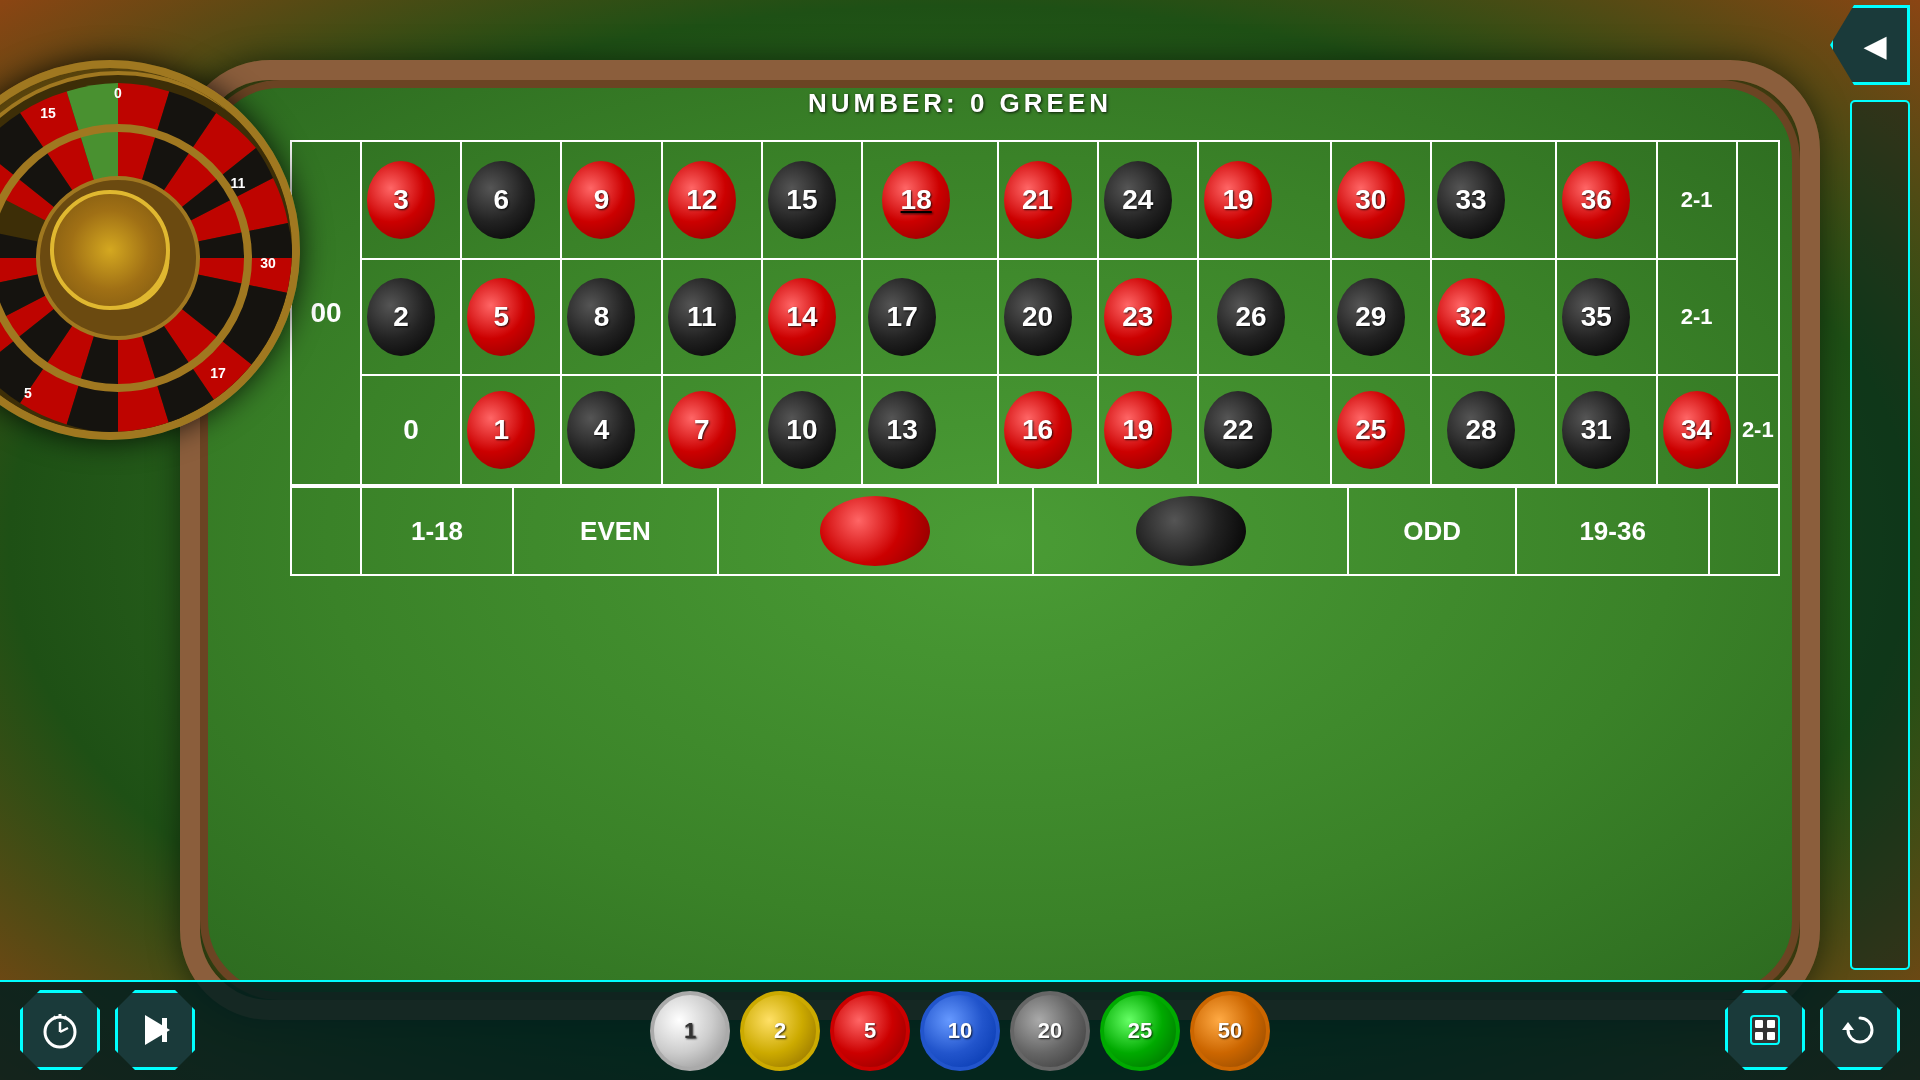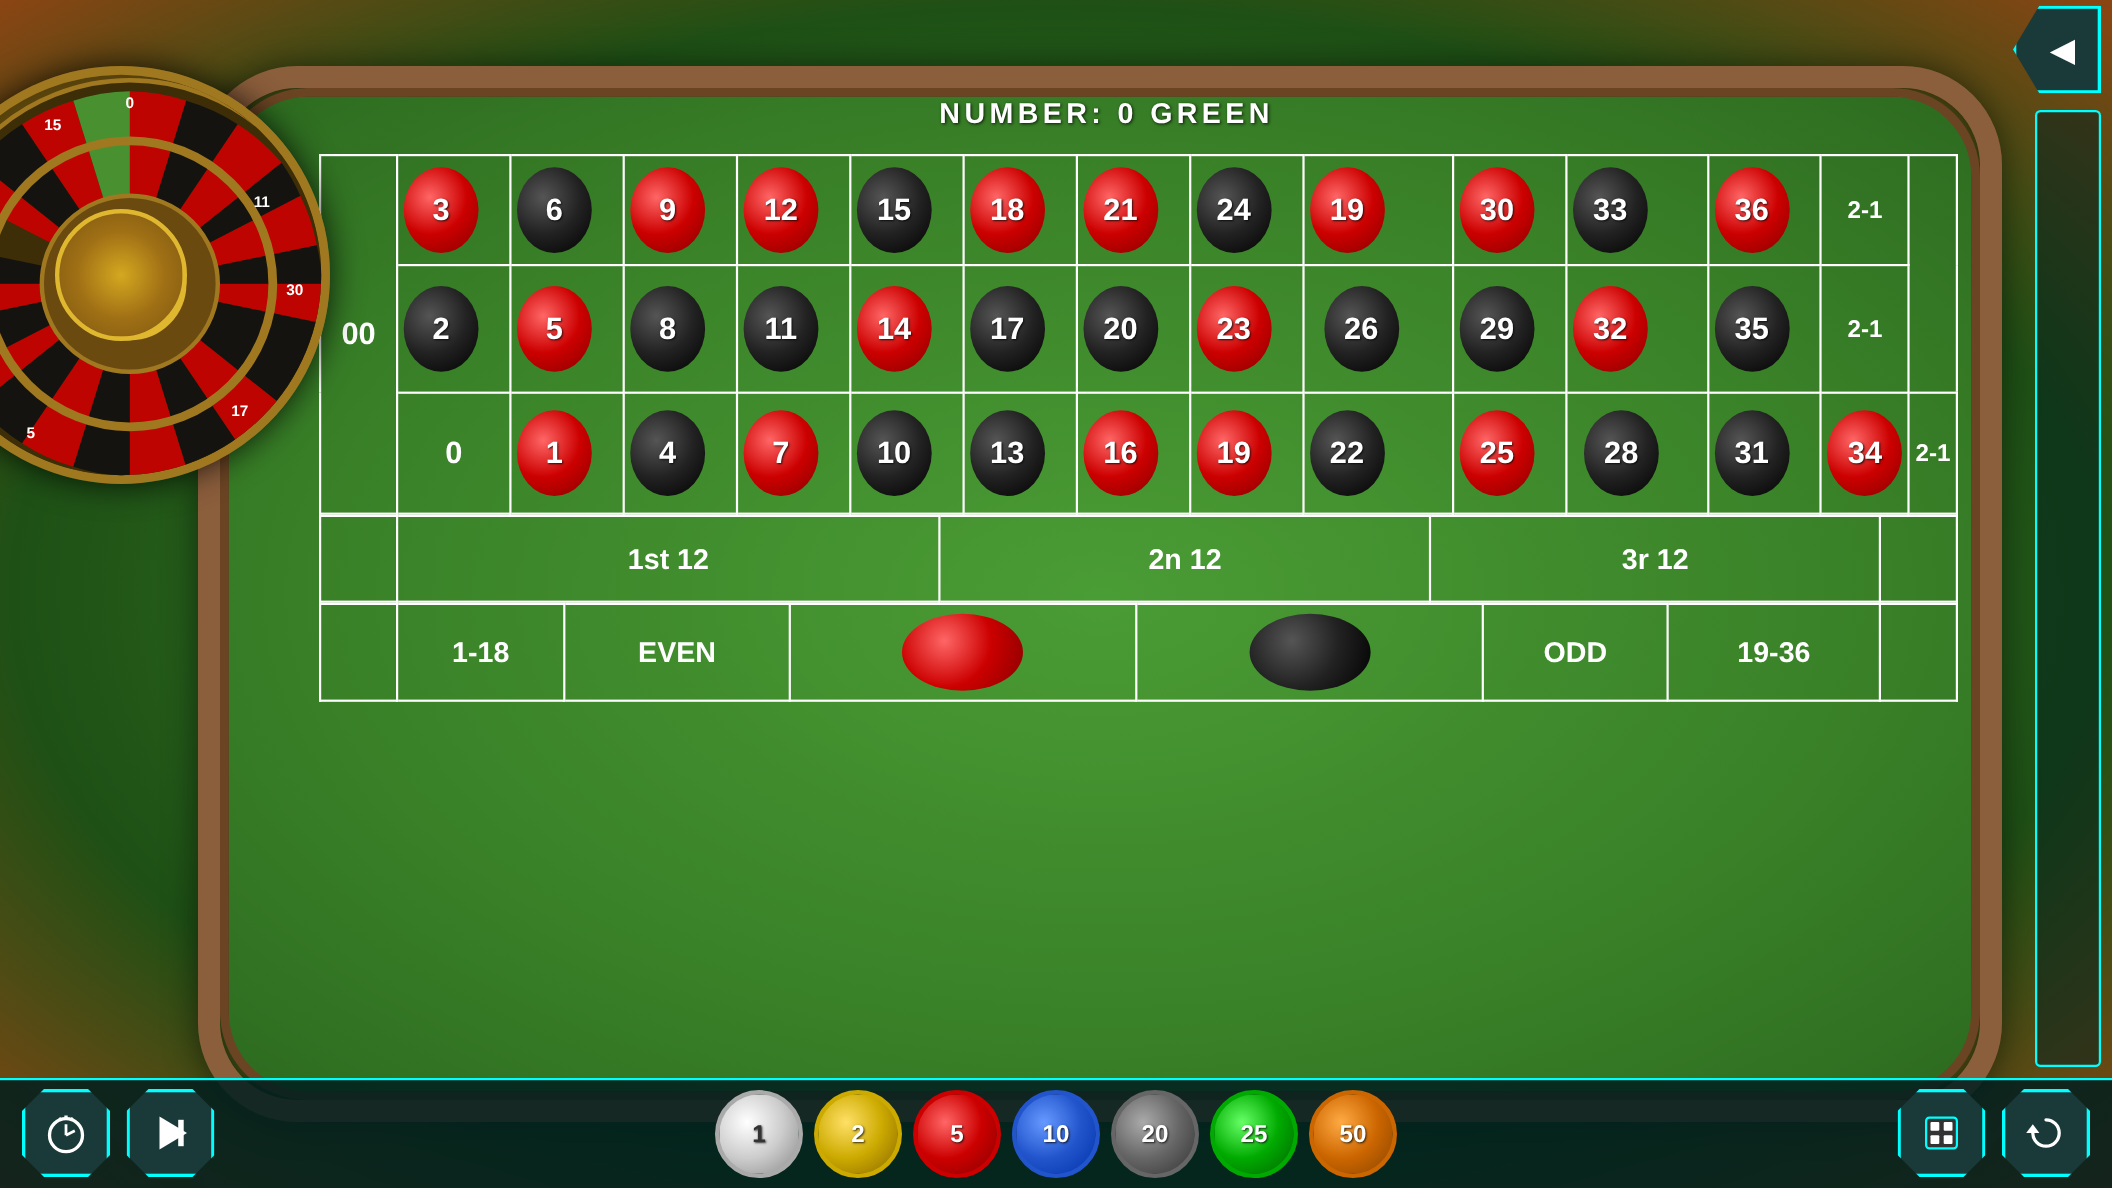--- a/index.html
+++ b/index.html
@@ -104,21 +104,20 @@
     .number-display {
       position: absolute;
       top: 88px;
       left: 50%;
       transform: translateX(-50%);
       color: #ffffff;
       font-size: 26px;
       font-weight: bold;
       letter-spacing: 4px;
       text-shadow: 1px 1px 3px rgba(0,0,0,0.8);
-      margin-left: 46px;
     }
 
     
     .wheel-container {
       position: absolute;
       left: -80px;
       top: 60px;
       width: 380px;
       height: 380px;
       z-index: 50;
@@ -375,21 +374,21 @@
           </td>
           <td style="border: 2px solid white; text-align:center; padding:5px;">
             <div class="number-oval oval-red">9</div>
           </td>
           <td style="border: 2px solid white; text-align:center; padding:5px;">
             <div class="number-oval oval-red">12</div>
           </td>
           <td style="border: 2px solid white; text-align:center; padding:5px;">
             <div class="number-oval oval-black">15</div>
           </td>
-          <td style="border: 2px solid white; text-align:center; padding:5px;">
+          <td style="border: 2px solid white; text-align:center; padding:19px;text-decoration:underline;">
             <div class="number-oval oval-red">18</div>
           </td>
           <td style="border: 2px solid white; text-align:center; padding:5px;">
             <div class="number-oval oval-red">21</div>
           </td>
           <td style="border: 2px solid white; text-align:center; padding:5px;">
             <div class="number-oval oval-black">24</div>
           </td>
           <td style="border: 2px solid white; text-align:center; padding:5px;">
             <div class="number-oval oval-red">19</div>
@@ -484,37 +483,20 @@
             <div class="number-oval oval-black">31</div>
           </td>
           <td style="border: 2px solid white; text-align:center; padding:5px;">
             <div class="number-oval oval-red">34</div>
           </td>
           <td style="border: 2px solid white; text-align:center; color:white; font-size:22px; font-weight:bold; cursor:pointer;">2-1</td>
         </tr>
       </tbody>
     </table>
 
-    <table style="border-collapse: collapse; width: 100%; height: 80px; border: 2px solid white; border-top: none; margin-top:0;">
-      <tbody>
-        <tr>
-          <td style="border: 2px solid white; width:70px;"></td>
-          <td style="border: 2px solid white; text-align:center; color:white; font-size:26px; font-weight:bold; cursor:pointer;" colspan="4">
-            <span>1st 12</span>
-          </td>
-          <td style="border: 2px solid white; text-align:center; color:white; font-size:26px; font-weight:bold; cursor:pointer;" colspan="4">
-            <span>2n 12</span>
-          </td>
-          <td style="border: 2px solid white; text-align:center; color:white; font-size:26px; font-weight:bold; cursor:pointer;" colspan="4">
-            <span>3r 12</span>
-          </td>
-          <td style="border: 2px solid white; width:70px;"></td>
-        </tr>
-      </tbody>
-    </table>
 
     <table style="border-collapse: collapse; width: 100%; height: 90px; border: 2px solid white; border-top: none;">
       <tbody>
         <tr>
           <td style="border: 2px solid white; width:70px;"></td>
           <td style="border: 2px solid white; text-align:center; color:white; font-size:26px; font-weight:bold; cursor:pointer;" colspan="2">
             <span>1-18</span>
           </td>
           <td style="border: 2px solid white; text-align:center; color:white; font-size:26px; font-weight:bold; cursor:pointer;" colspan="2">
             <span>EVEN</span>

